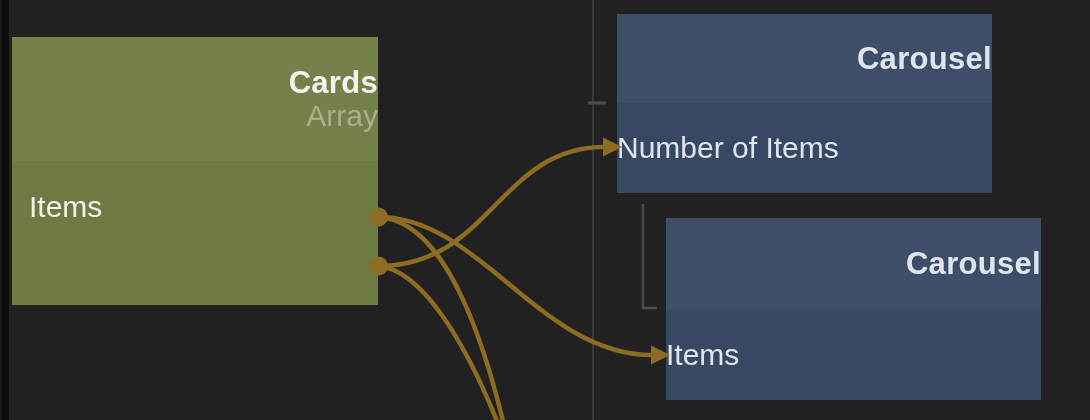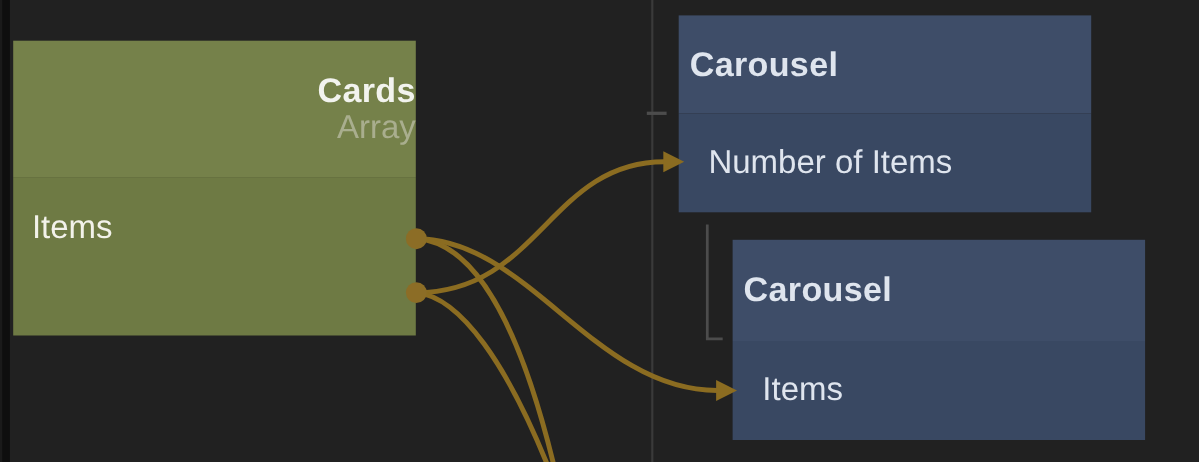--- a/index.html
+++ b/index.html
@@ -40,24 +40,24 @@
   }
   .node-cards .title{color:var(--title_text);line-height:34px;}
   .node-cards .subtitle{color:var(--subtitle_text);font-size:30px;line-height:32px;}
   .node-cards .body{
     background:var(--cards_body);height:144px;padding-top:21px;
   }
   .node-cards .row{height:50px;color:#f2f2ea;padding:0 23px 0 17px;}
   .node-cards .row.align-right{justify-content:flex-end;}
 
   
-  .blue-node .header{background:var(--blue_header);padding-left:10px;}
+  .blue-node .header{background:var(--blue_header);padding-left:10px;text-align:right;}
   .blue-node .title{color:var(--blue_text);}
   .blue-node .body{background:var(--blue_body);}
-  .blue-node .row{color:var(--blue_text);padding-left:27px;height:100%;}
+  .blue-node .row{color:var(--blue_text);height:100%;}
 
   .node-carousel{left:617px;top:14px;width:375px;height:179px;}
   .node-carousel .header{height:89px;}
   .node-carousel .body{height:90px;}
 
   .node-repeater{left:666px;top:218px;width:375px;height:182px;}
   .node-repeater .header{height:92px;}
   .node-repeater .body{height:90px;}
 </style>
 </head>

